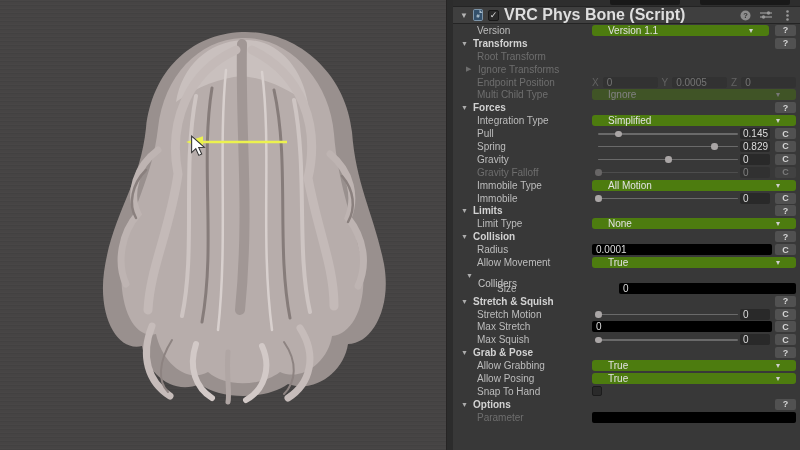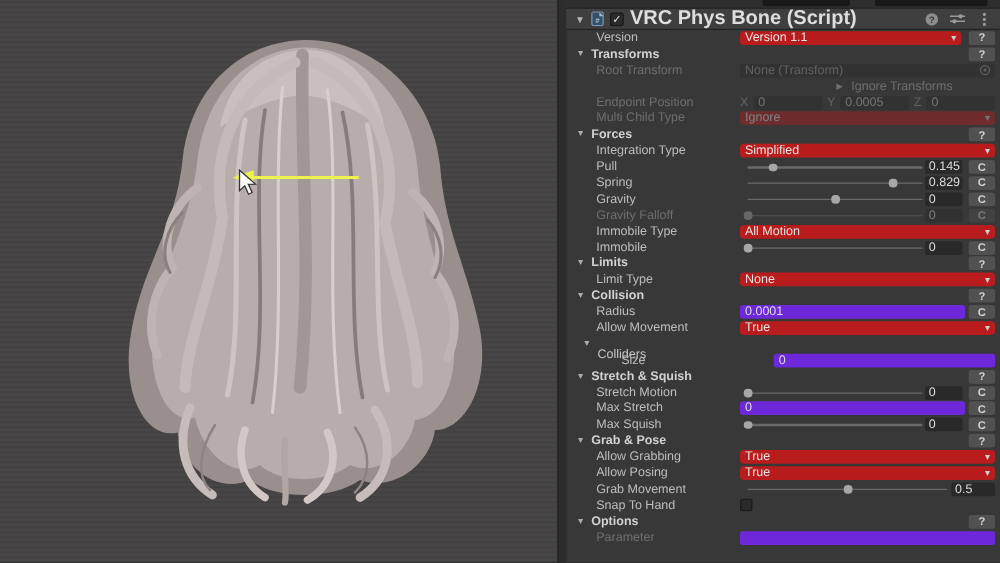--- a/index.html
+++ b/index.html
@@ -45,35 +45,35 @@
 
   .row.sec { padding-left:8px; }
   .row.sec .tri, .tri { font-size:7px; color:#acacac; width:12px; flex:0 0 12px; }
   .tri.closed { color:#6e6e6e; }
   .row.sec .slbl { font-weight:bold; color:#d2d2d2; }
   .row.sec .spacer { flex:1; }
 
   .row.subfold { padding-left:13px; }
   .row.subfold .slbl { font-weight:normal; color:#c6c6c6;margin-top:16px; }
 
-  .dd { height:11px; background:#b91c1c; border-radius:3px; display:flex; align-items:center;
-        padding:0 4px; color:#e2e2e2; }
+  .dd { height:11px; background:#4d7c0f; border-radius:3px; display:flex; align-items:center;
+        padding:0 16px; color:#e2e2e2; }
   .dd .ddv { flex:1; white-space:nowrap; overflow:hidden; }
   .dd .dda { font-size:8px; color:#cfcfcf; margin-left:3px; }
   .dd.full { flex:1; }
   .dd.short { width:177px; flex:0 0 177px; }
 
   .qbtn { width:21px; height:11px; background:#515151; border:none; border-radius:2px;
     color:#d4d4d4; font-size:9px; font-weight:bold; font-family:inherit; line-height:10px;
     margin-left:auto; flex:0 0 21px; }
   .cbtn { width:21px; height:11px; background:#515151; border:none; border-radius:2px;
     color:#d4d4d4; font-size:9px; font-weight:bold; font-family:inherit; line-height:10px;
     margin-left:5px; flex:0 0 21px; }
 
-  .tfield { height:11px; background:#6d28d9; border-radius:2px; color:#dcdcdc;
+  .tfield { height:11px; background:#000000; border-radius:2px; color:#dcdcdc;
     display:flex; align-items:center; padding:0 4px; }
   .tfield.full { flex:1; }
   .tfield.w180 { width:180px; flex:0 0 180px; }
   .objfield { height:11px; background:#2a2a2a; border-radius:2px; color:#979797;
     display:flex; align-items:center; padding:0 3px 0 4px; flex:1; }
   .objfield .ov { flex:1; white-space:nowrap; overflow:hidden; }
   .objfield svg { flex:0 0 10px; }
 
   .slider { position:relative; width:140px; flex:0 0 140px; height:12px; margin-left:6px; }
   .slider .track { position:absolute; left:0; right:0; top:5.5px; height:1.5px; background:#6a6a6a; border-radius:1px; }
@@ -195,30 +195,23 @@
 
       <div class="row sec">
         <span class="tri">▼</span>
         <span class="slbl">Transforms</span>
         <span class="spacer"></span>
         <button class="qbtn">?</button>
       </div>
 
       <div class="row dis">
         <span class="lbl">Root Transform</span>
-        <div class="objfield ctl">
-          <span class="ov">None (Transform)</span>
-          <svg width="10" height="10" viewBox="0 0 10 10">
-              <circle cx="5" cy="5" r="3.6" fill="none" stroke="#9a9a9a" stroke-width="1"></circle>
-              <circle cx="5" cy="5" r="1.2" fill="#9a9a9a"></circle>
-            </svg>
-        </div>
-      </div>
-
-      <div class="row dis" style="padding-left:13px;justify-content:flex-end;">
+      </div>
+
+      <div class="row dis" style="padding-left:13px;">
         <span class="tri closed">▶</span>
         <span class="lbl">Ignore Transforms</span>
       </div>
 
 
       <div class="row dis">
         <span class="lbl">Endpoint Position</span>
         <div class="xyz ctl">
           <span class="axl">X</span>
           <div class="axf">
@@ -431,30 +424,20 @@
       </div>
 
       <div class="row">
         <span class="lbl">Allow Posing</span>
         <div class="dd full ctl">
           <span class="ddv">True</span>
           <span class="dda">▾</span>
         </div>
       </div>
 
-      <div class="row">
-        <span class="lbl">Grab Movement</span>
-        <div class="slider wide ctl" style="--p:50%">
-            <div class="track"></div>
-            <div class="thumb"></div>
-          </div>
-        <div class="valbox w35">
-            <span>0.5</span>
-          </div>
-      </div>
 
       <div class="row">
         <span class="lbl">Snap To Hand</span>
         <span class="chkbox ctl"></span>
       </div>
 
       <div class="row sec">
         <span class="tri">▼</span>
         <span class="slbl">Options</span>
         <span class="spacer"></span>

